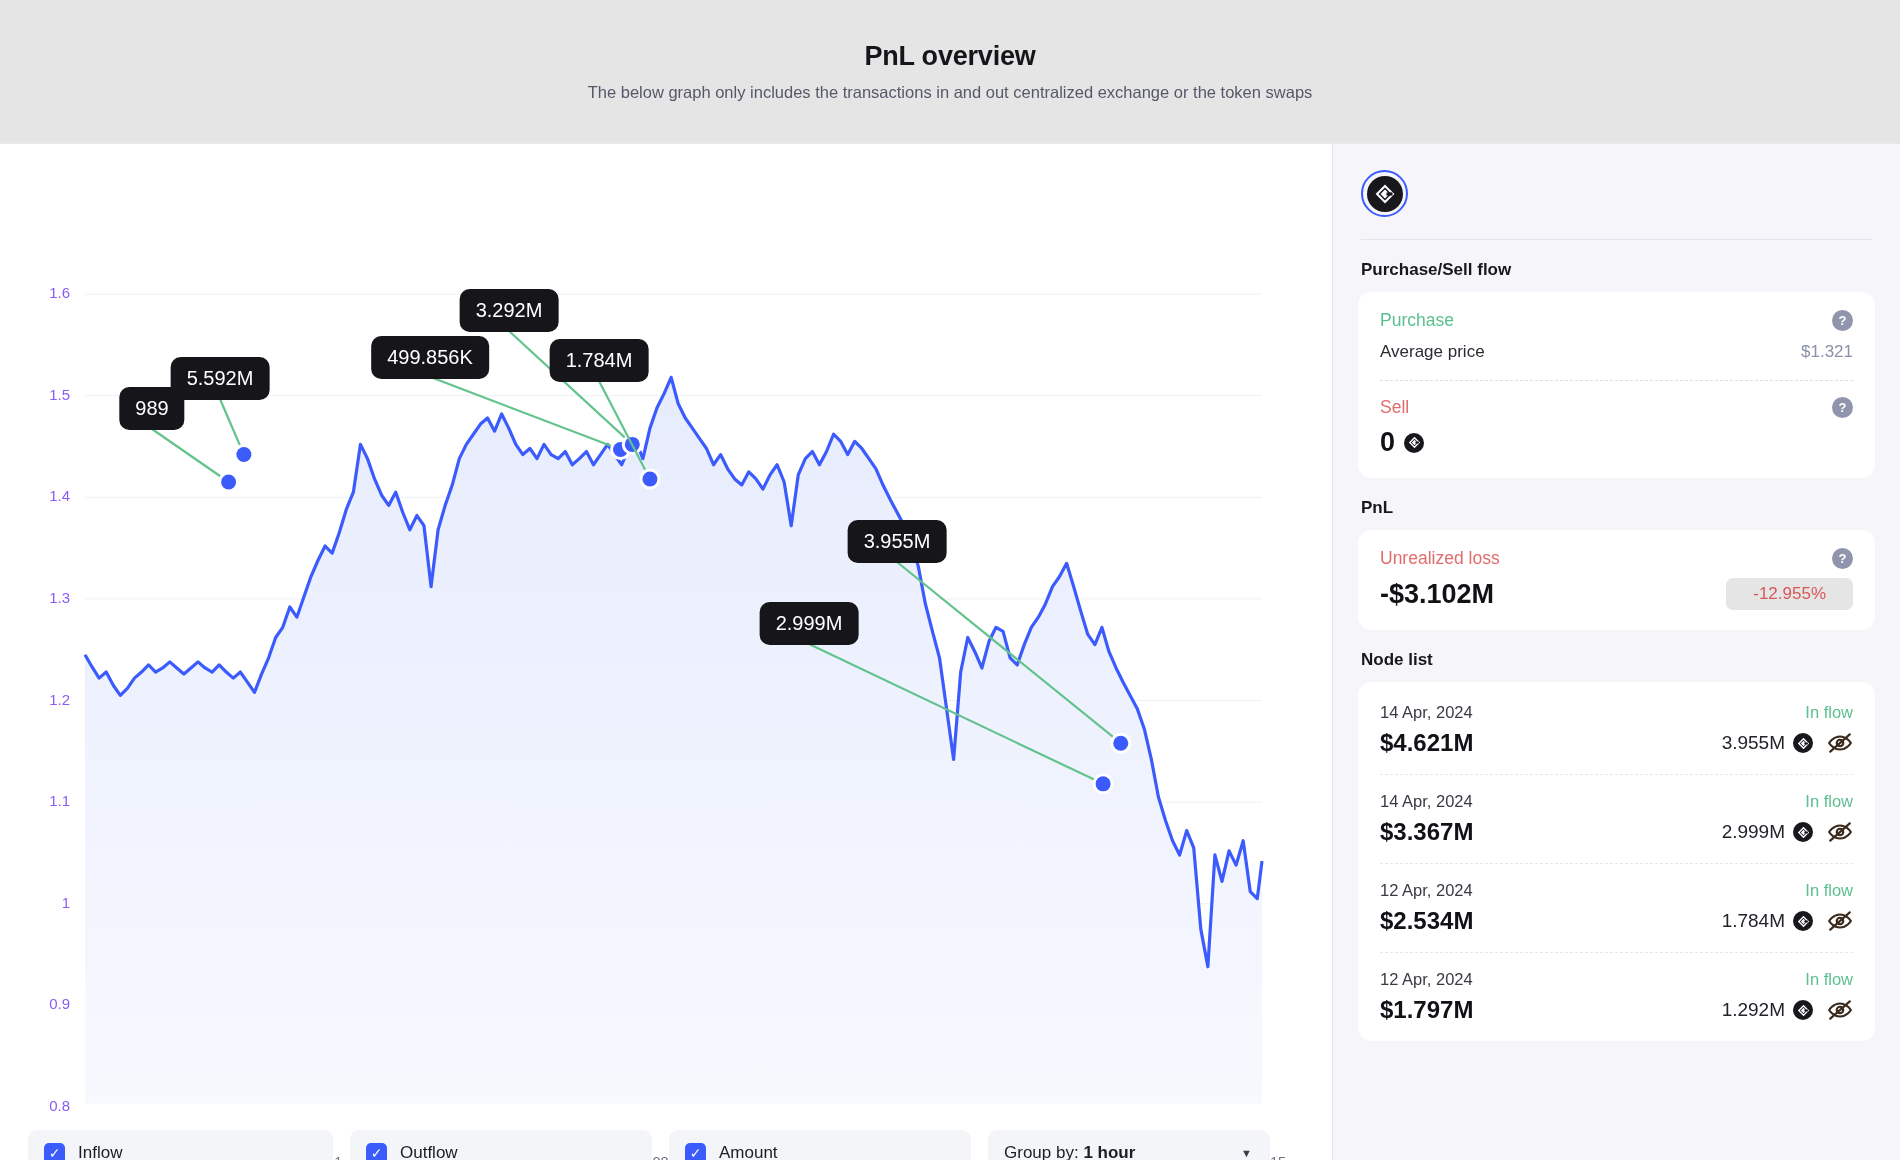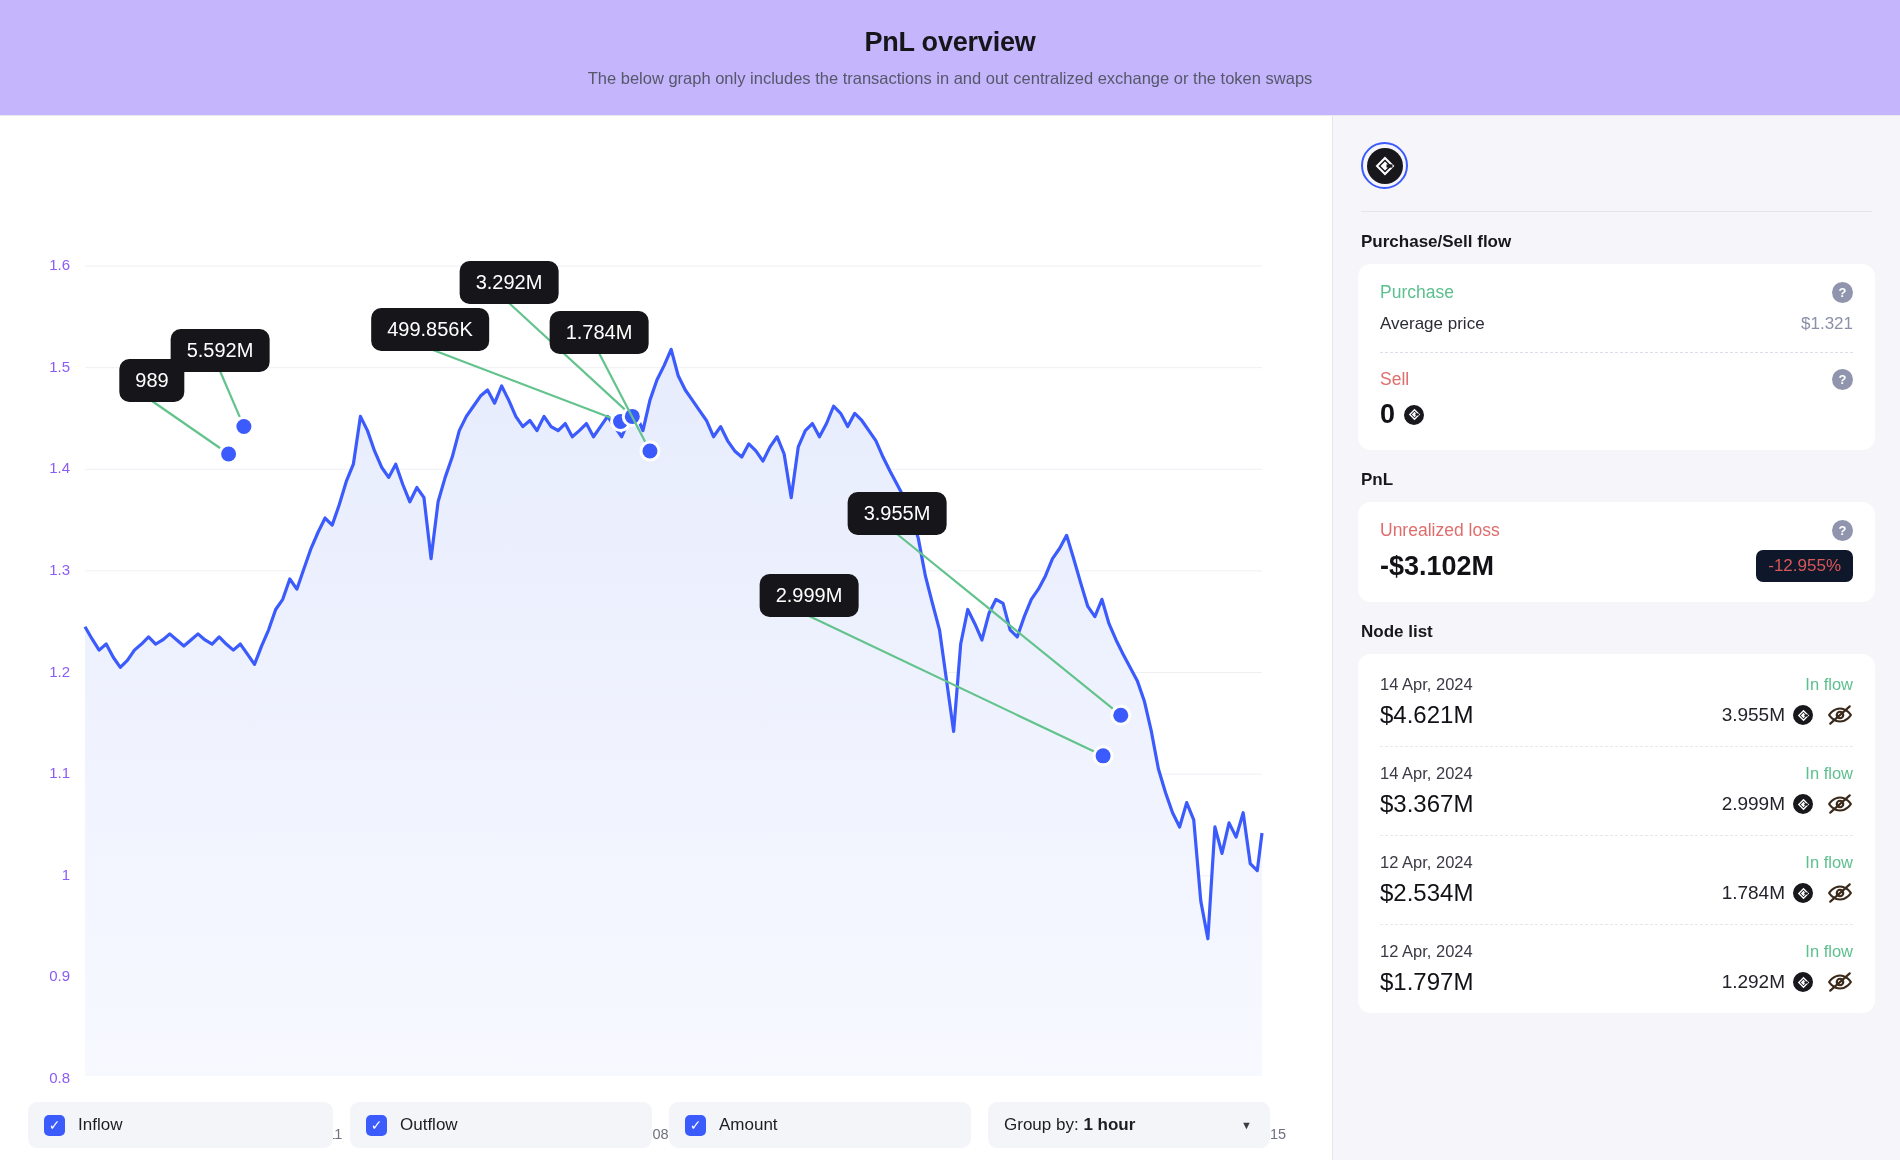--- a/index.html
+++ b/index.html
@@ -4,22 +4,22 @@
 <style>
   * { box-sizing: border-box; margin: 0; padding: 0; }
   html, body {
     width: 1900px; height: 1160px;
     font-family: "Liberation Sans", sans-serif;
     background: #ffffff;
     overflow: hidden;
   }
   
   .header {
-    height: 116px;
-    background: #c4b5fd;
+    height: 144px;
+    background: #e5e5e5;
     border-bottom: 1px solid #e8e8ee;
     display: flex; flex-direction: column;
     align-items: center; justify-content: center;
   }
   .header-title {
     font-size: 27px; font-weight: bold; color: #16161a;
     letter-spacing: -0.2px;
   }
   .header-sub {
     font-size: 16.5px; color: #565869; margin-top: 11px;
@@ -136,41 +136,41 @@
   .sub-row {
     display: flex; align-items: center; justify-content: space-between;
     margin-top: 11px; font-size: 17px; gap: 20px;
   }
   .sub-key { color: #2c2c35; }
   .sub-val { color: #8b8fa8; }
   .dash-sep {
     border-top: 1px dashed #dcdde6; margin: 18px 0 16px 0;
   }
   .pct-badge {
-    background: #0f172a; color: #d85757; font-size: 17px;
-    border-radius: 7px; padding: 6px 12px;
+    background: #e5e5e5; color: #d85757; font-size: 17px;
+    border-radius: 7px; padding: 6px 27px;
   }
   
   .node-card {
     background: #fff; border-radius: 13px; margin: 12px 25px 0 25px;
     padding: 4px 22px 0 22px;
   }
   .node-row { padding: 17px 0 17px 0; border-bottom: 1px dashed #e6e7ef; }
   .node-row:last-child { border-bottom: none; }
   .node-top {
     display: flex; align-items: center; justify-content: space-between;
     font-size: 16.5px;
   }
   .node-date { color: #3a3a44; }
   .node-flow { color: #5cbf8e; }
   .node-bot {
     display: flex; align-items: center; justify-content: space-between;
     margin-top: 7px;
   }
-  .node-usd { font-size: 24px; font-weight: normal; color: #111116; }
+  .node-usd { font-size: 24px; font-weight: bold; color: #111116; }
   .node-right { display: flex; align-items: center; gap: 14px; }
   .node-amt {
     font-size: 19px; color: #23232b; display: flex;
     align-items: center; gap: 8px;
   }
   .eye-slash { width: 26px; height: 26px; flex: 0 0 auto; }
   
   .corner-wm {
     position: absolute; right: 8px; bottom: 6px;
     display: flex; align-items: center; gap: 10px;

